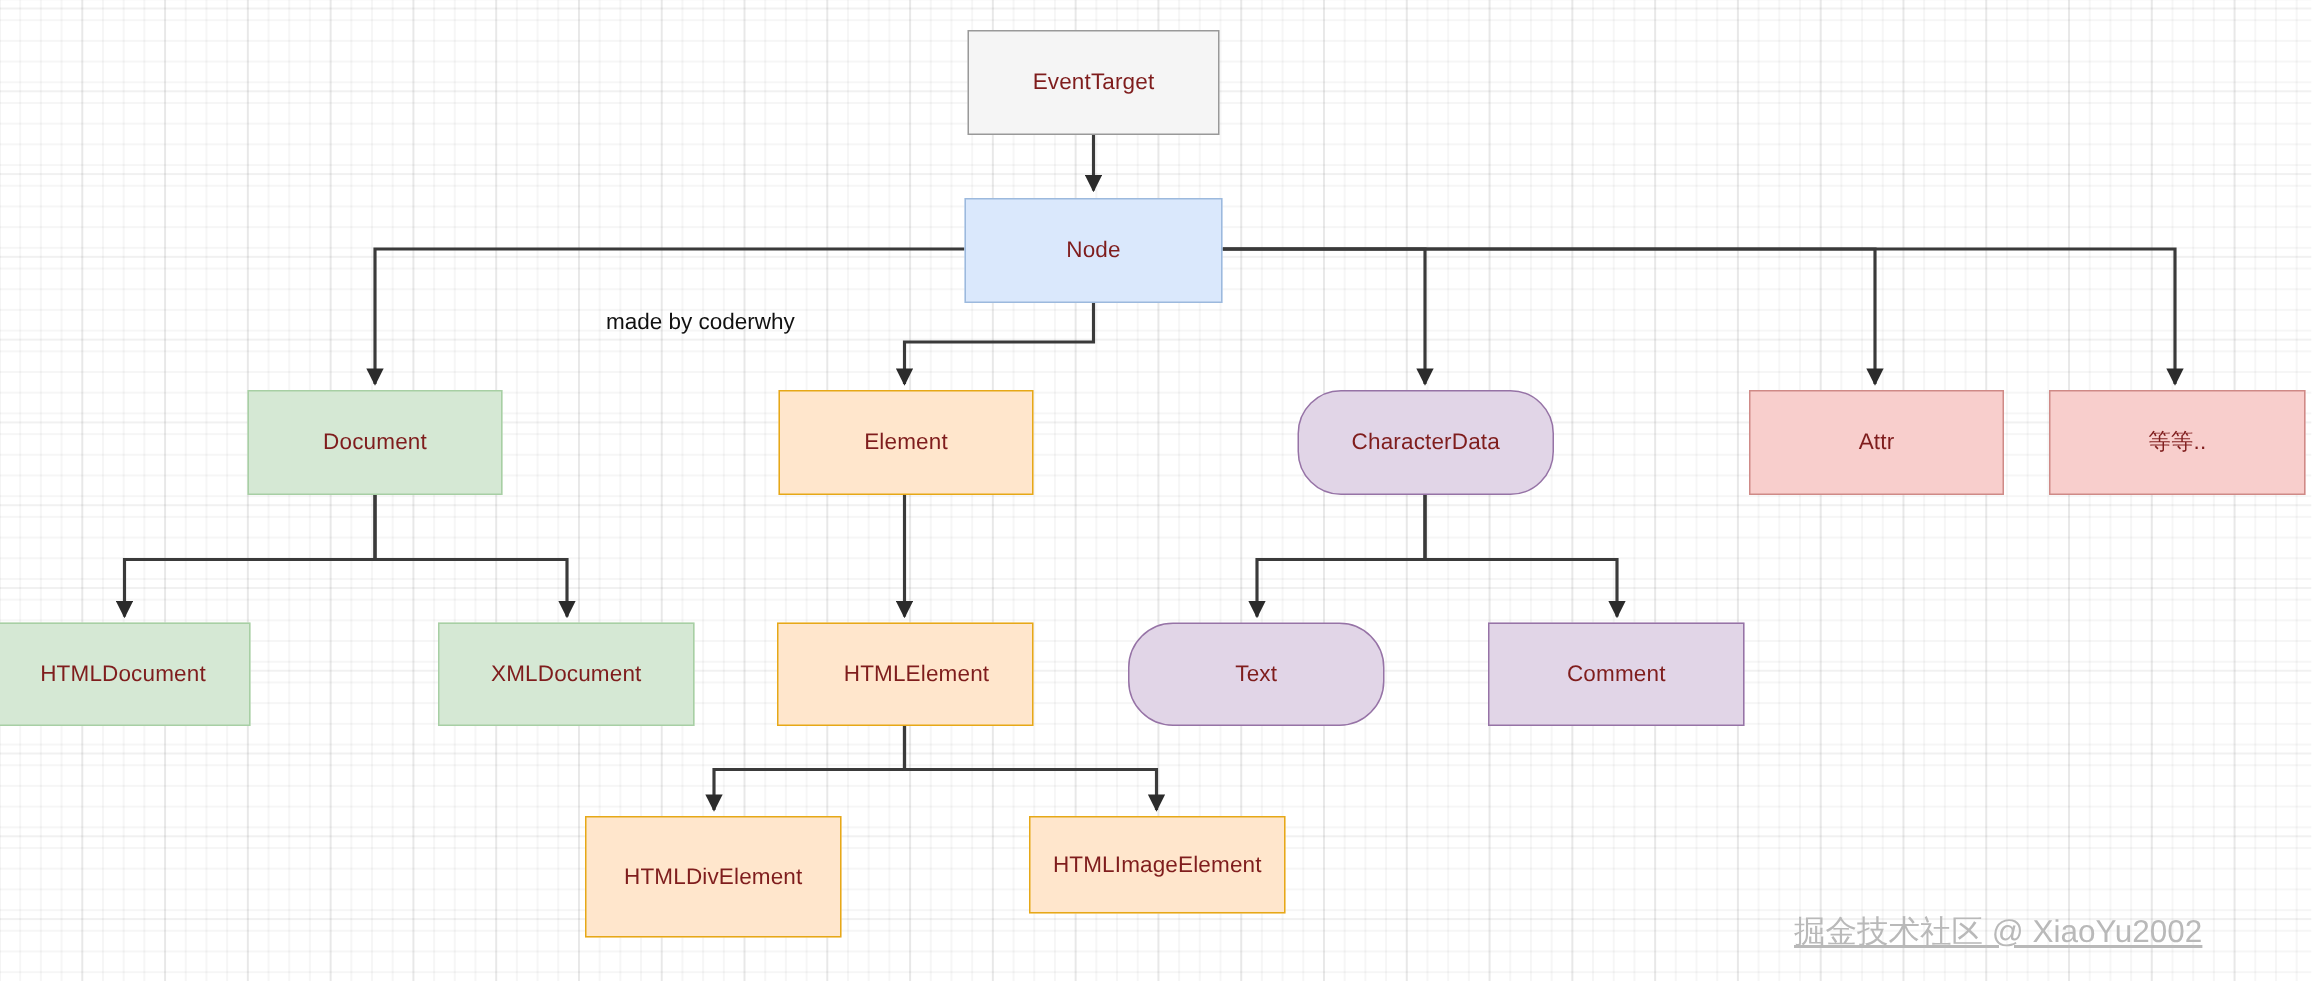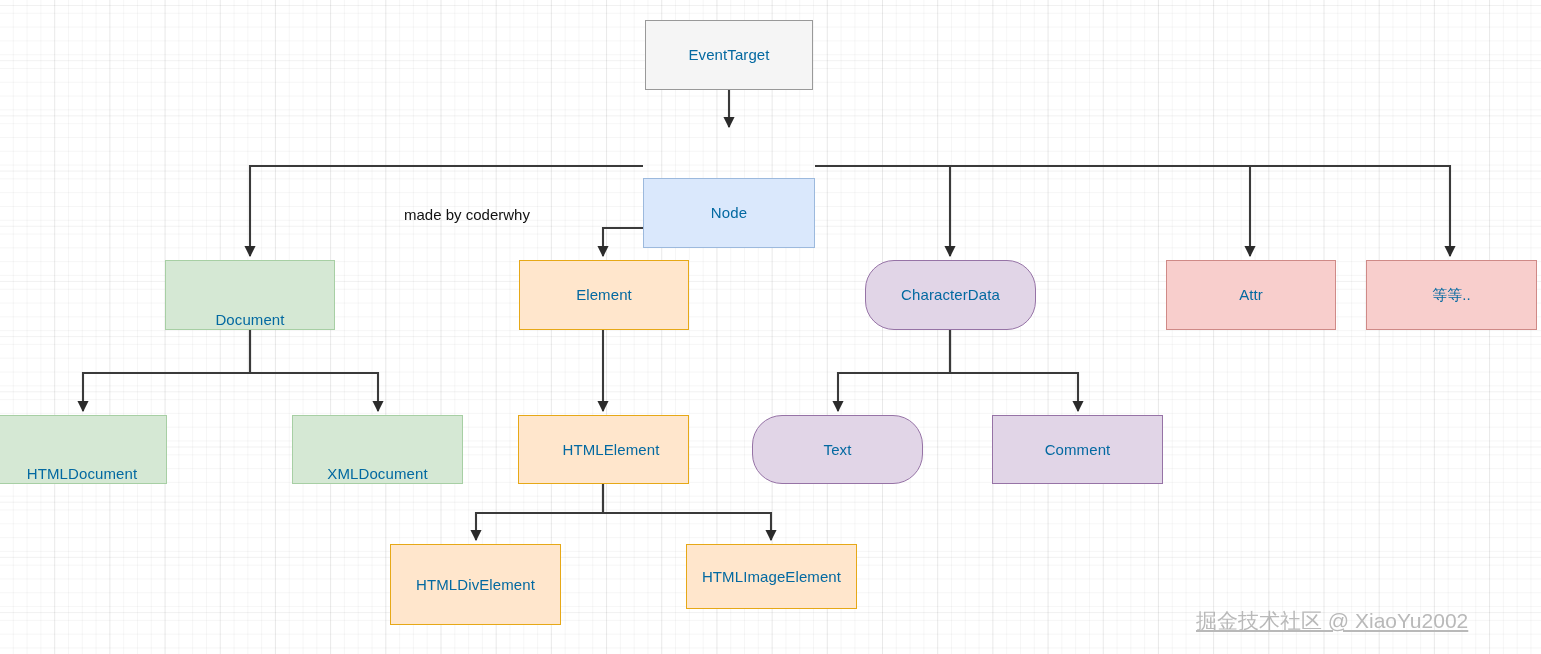--- a/index.html
+++ b/index.html
@@ -35,28 +35,28 @@
   }
   .node {
     position: absolute;
     box-sizing: border-box;
     display: flex;
     align-items: center;
     justify-content: center;
     border-width: 1.6px;
     border-style: solid;
     font-size: 15px;
-    color: #0369a1;
+    color: #7f1d1d;
     letter-spacing: 0.1px;
     text-align: center;
     line-height: 1.2;
   }
   .node.gray   { background: #f5f5f5; border-color: #999999; }
-  .node.blue   { background: #dae8fc; border-color: #9cb9dd; margin-top: 46px; }
-  .node.green  { background: #d5e8d4; border-color: #a7cfa4; align-items: flex-end; }
+  .node.blue   { background: #dae8fc; border-color: #9cb9dd; }
+  .node.green  { background: #d5e8d4; border-color: #a7cfa4; }
   .node.orange { background: #ffe6cc; border-color: #e6a817; }
   .node.purple { background: #e1d5e7; border-color: #9673a6; }
   .node.red    { background: #f8cecc; border-color: #cf8a87; }
 
   .free-label {
     position: absolute;
     font-size: 15px;
     color: #111111;
     white-space: nowrap;
   }

